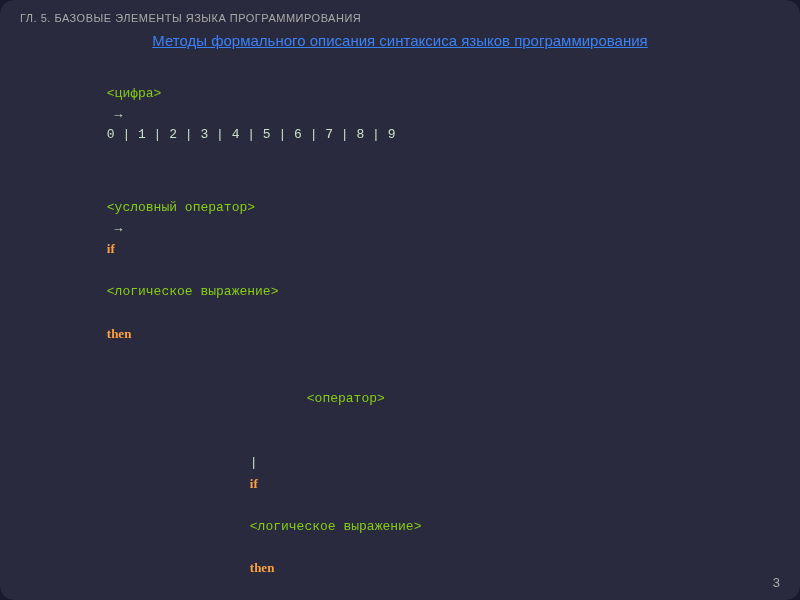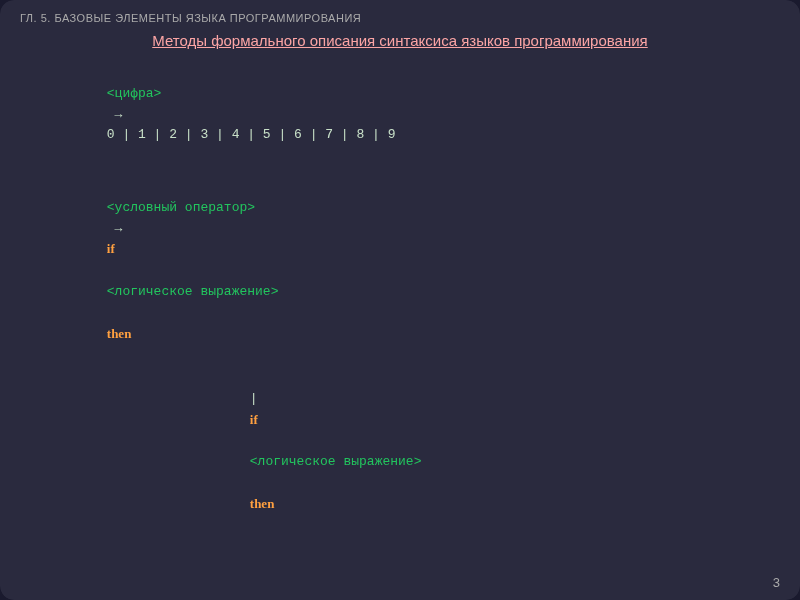--- a/index.html
+++ b/index.html
@@ -24,21 +24,21 @@
     .chapter-title {
       font-size: 11px;
       color: #aaa;
       letter-spacing: 0.5px;
       text-transform: uppercase;
       margin-bottom: 8px;
     }
 
     .section-title {
       font-size: 15px;
-      color: #fca5a5;
+      color: #3b82f6;
       text-decoration: underline;
       text-align: center;
       margin-bottom: 14px;
       font-weight: normal;
     }
 
     .bnf-title {
       font-size: 14px;
       color: #e8e8e8;
       text-decoration: underline;
@@ -60,21 +60,21 @@
       line-height: 1.6;
     }
 
     .kw-orange {
       color: #ffa040;
       font-weight: bold;
       font-family: Liberation Serif, serif;
     }
 
     .kw-blue {
-      color: #22c55e;
+      color: #84cc16;
       text-align: right;
     }
 
     .page-number {
       position: absolute;
       bottom: 10px;
       right: 20px;
       font-size: 13px;
       color: #aaa;
     }
@@ -97,20 +97,23 @@
     </div>
     <div class="code-line" style="margin-top:10px;">
       <span class="kw-blue">&lt;условный оператор&gt;</span>
       <span> → </span>
       <span class="kw-orange">if</span>
       <span> </span>
       <span class="kw-blue">&lt;логическое выражение&gt;</span>
       <span> </span>
       <span class="kw-orange">then</span>
     </div>
+    <div class="code-line" style="padding-left:200px;">
+      <span class="kw-blue">&lt;оператор&gt;</span>
+    </div>
     <div class="code-line" style="padding-left:143px;">
       <span>| </span>
       <span class="kw-orange">if</span>
       <span> </span>
       <span class="kw-blue">&lt;логическое выражение&gt;</span>
       <span> </span>
       <span class="kw-orange">then</span>
     </div>
 
   </div>

